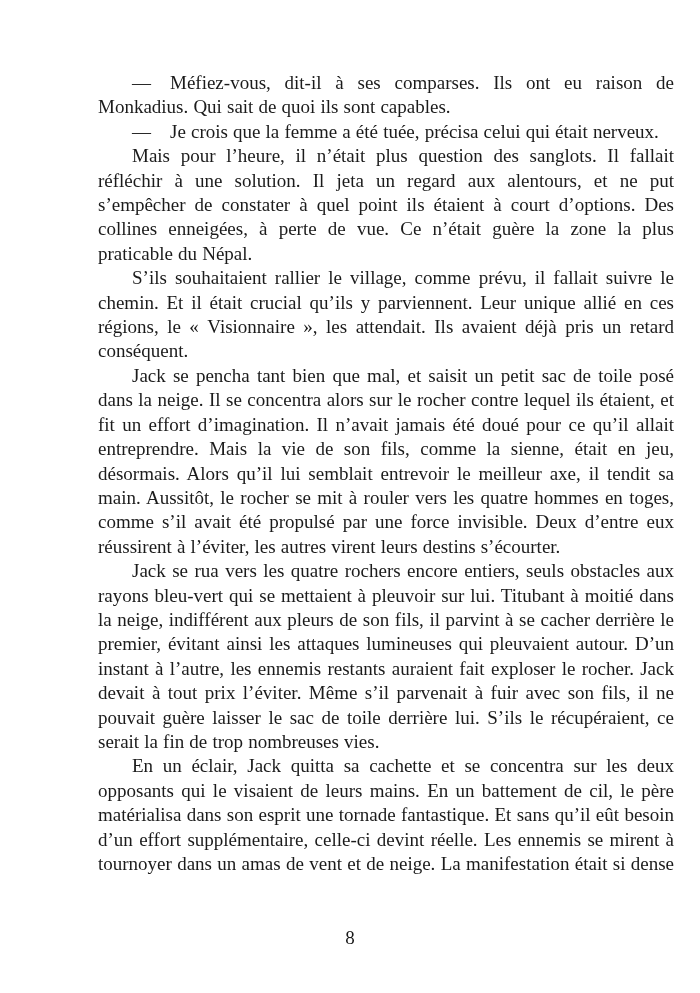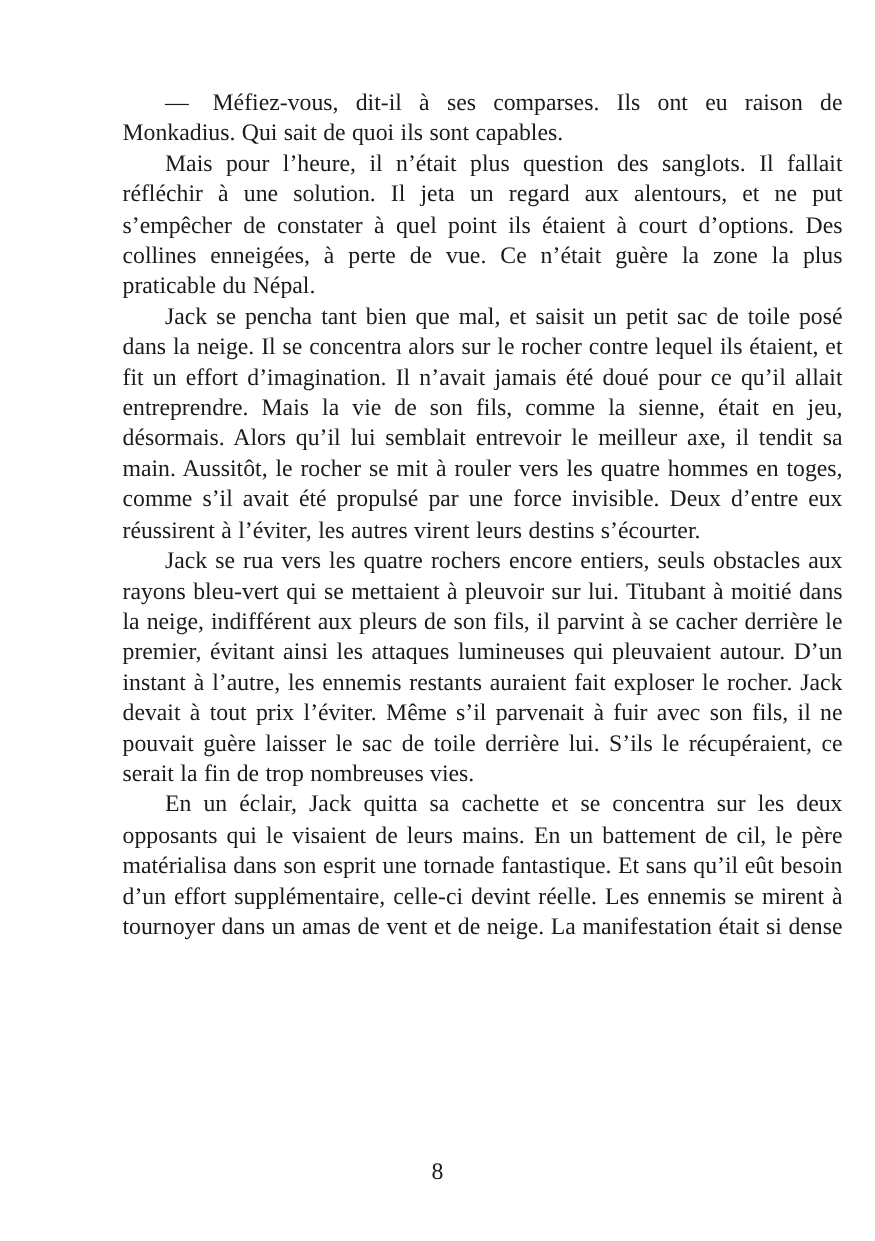--- a/index.html
+++ b/index.html
@@ -45,21 +45,23 @@
     font-size: 19px;
     line-height: 24.4px;
   }
 </style>
 </head>
 <body>
 
 <div class="page">
   <div class="text-block">
     <p>— Méfiez-vous, dit-il à ses comparses. Ils ont eu raison de Monkadius. Qui sait de quoi ils sont capables.</p>
+    <p>— Je crois que la femme a été tuée, précisa celui qui était nerveux.</p>
     <p>Mais pour l’heure, il n’était plus question des sanglots. Il fallait réfléchir à une solution. Il jeta un regard aux alentours, et ne put s’empêcher de constater à quel point ils étaient à court d’options. Des collines enneigées, à perte de vue. Ce n’était guère la zone la plus praticable du Népal.</p>
+    <p>S’ils souhaitaient rallier le village, comme prévu, il fallait suivre le chemin. Et il était crucial qu’ils y parviennent. Leur unique allié en ces régions, le «&nbsp;Visionnaire&nbsp;», les attendait. Ils avaient déjà pris un retard conséquent.</p>
     <p>Jack se pencha tant bien que mal, et saisit un petit sac de toile posé dans la neige. Il se concentra alors sur le rocher contre lequel ils étaient, et fit un effort d’imagination. Il n’avait jamais été doué pour ce qu’il allait entreprendre. Mais la vie de son fils, comme la sienne, était en jeu, désormais. Alors qu’il lui semblait entrevoir le meilleur axe, il tendit sa main. Aussitôt, le rocher se mit à rouler vers les quatre hommes en toges, comme s’il avait été propulsé par une force invisible. Deux d’entre eux réussirent à l’éviter, les autres virent leurs destins s’écourter.</p>
     <p>Jack se rua vers les quatre rochers encore entiers, seuls obstacles aux rayons bleu-vert qui se mettaient à pleuvoir sur lui. Titubant à moitié dans la neige, indifférent aux pleurs de son fils, il parvint à se cacher derrière le premier, évitant ainsi les attaques lumineuses qui pleuvaient autour. D’un instant à l’autre, les ennemis restants auraient fait exploser le rocher. Jack devait à tout prix l’éviter. Même s’il parvenait à fuir avec son fils, il ne pouvait guère laisser le sac de toile derrière lui. S’ils le récupéraient, ce serait la fin de trop nombreuses vies.</p>
     <p class="continues">En un éclair, Jack quitta sa cachette et se concentra sur les deux opposants qui le visaient de leurs mains. En un battement de cil, le père matérialisa dans son esprit une tornade fantastique. Et sans qu’il eût besoin d’un effort supplémentaire, celle-ci devint réelle. Les ennemis se mirent à tournoyer dans un amas de vent et de neige. La manifestation était si dense</p>
   </div>
   <div class="page-footer">
     <span>8</span>
   </div>
 </div>
 
 </body></html>

